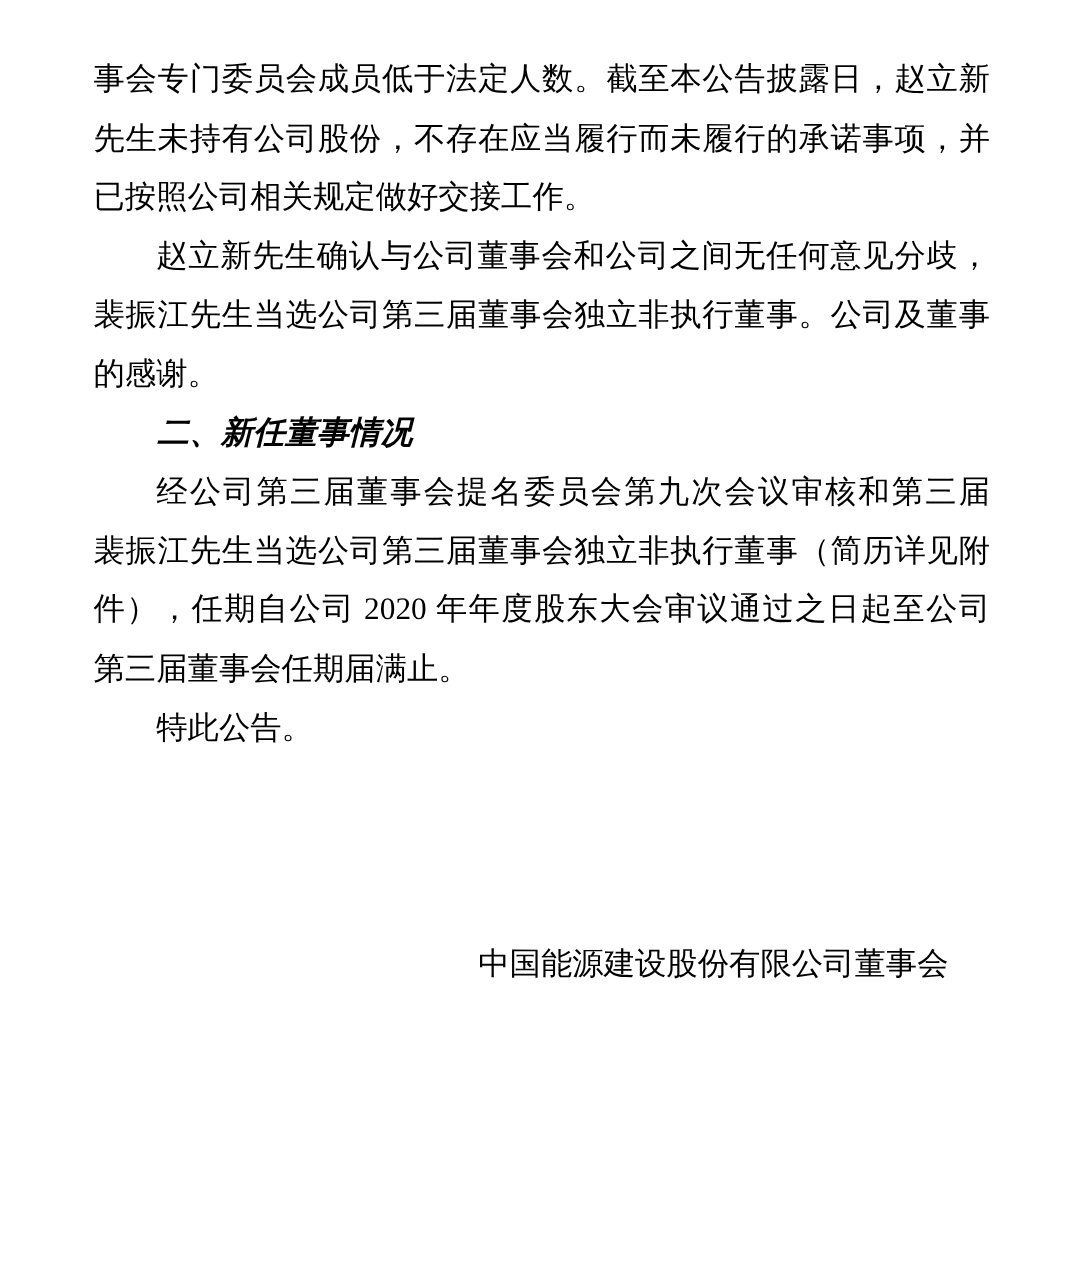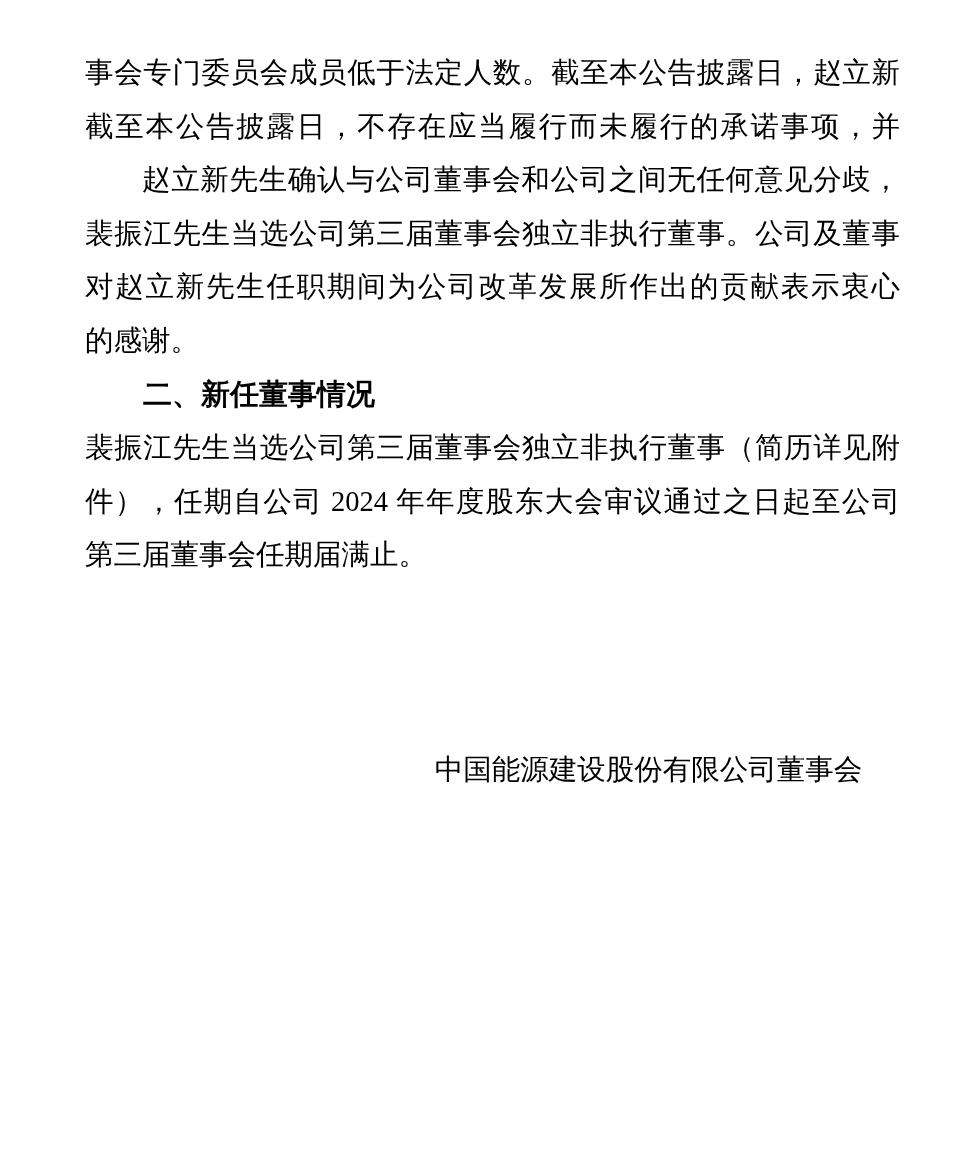--- a/index.html
+++ b/index.html
@@ -28,45 +28,48 @@
     text-align-last: justify;
   }
   .ind {
     text-indent: 2em;
     font-family: Liberation Serif, serif;
   }
   .heading {
     font-family: "Liberation Sans", "DejaVu Sans", sans-serif;
     font-weight: 700;
     font-size: 29px;
+    font-style: italic;
   }
   .sig {
     margin-left: 312px;
     text-align: center;
     text-align-last: center;
   }
 </style>
 </head>
 <body>
 
 <div class="page">
   <div class="line just">事会专门委员会成员低于法定人数。截至本公告披露日，赵立新</div>
-  <div class="line just">截至本公告披露日，不存在应当履行而未履行的承诺事项，并</div>
+  <div class="line just">先生未持有公司股份，不存在应当履行而未履行的承诺事项，并</div>
+  <div class="line">已按照公司相关规定做好交接工作。</div>
 
   <div class="line just ind">赵立新先生确认与公司董事会和公司之间无任何意见分歧，</div>
   <div class="line just">裴振江先生当选公司第三届董事会独立非执行董事。公司及董事会</div>
-  <div class="line just">对赵立新先生任职期间为公司改革发展所作出的贡献表示衷心</div>
   <div class="line">的感谢。</div>
 
   <div class="line heading ind">二、新任董事情况</div>
 
+  <div class="line just ind">经公司第三届董事会提名委员会第九次会议审核和第三届</div>
   <div class="line just">裴振江先生当选公司第三届董事会独立非执行董事（简历详见附</div>
-  <div class="line just">件），任期自公司 2024 年年度股东大会审议通过之日起至公司</div>
+  <div class="line just">件），任期自公司 2020 年年度股东大会审议通过之日起至公司</div>
   <div class="line">第三届董事会任期届满止。</div>
 
+  <div class="line ind">特此公告。</div>
 
   <div class="line"></div>
 
 
   <div class="line"></div>
   <div class="line"></div>
 
   <div class="line sig">中国能源建设股份有限公司董事会</div>
 </div>
 

